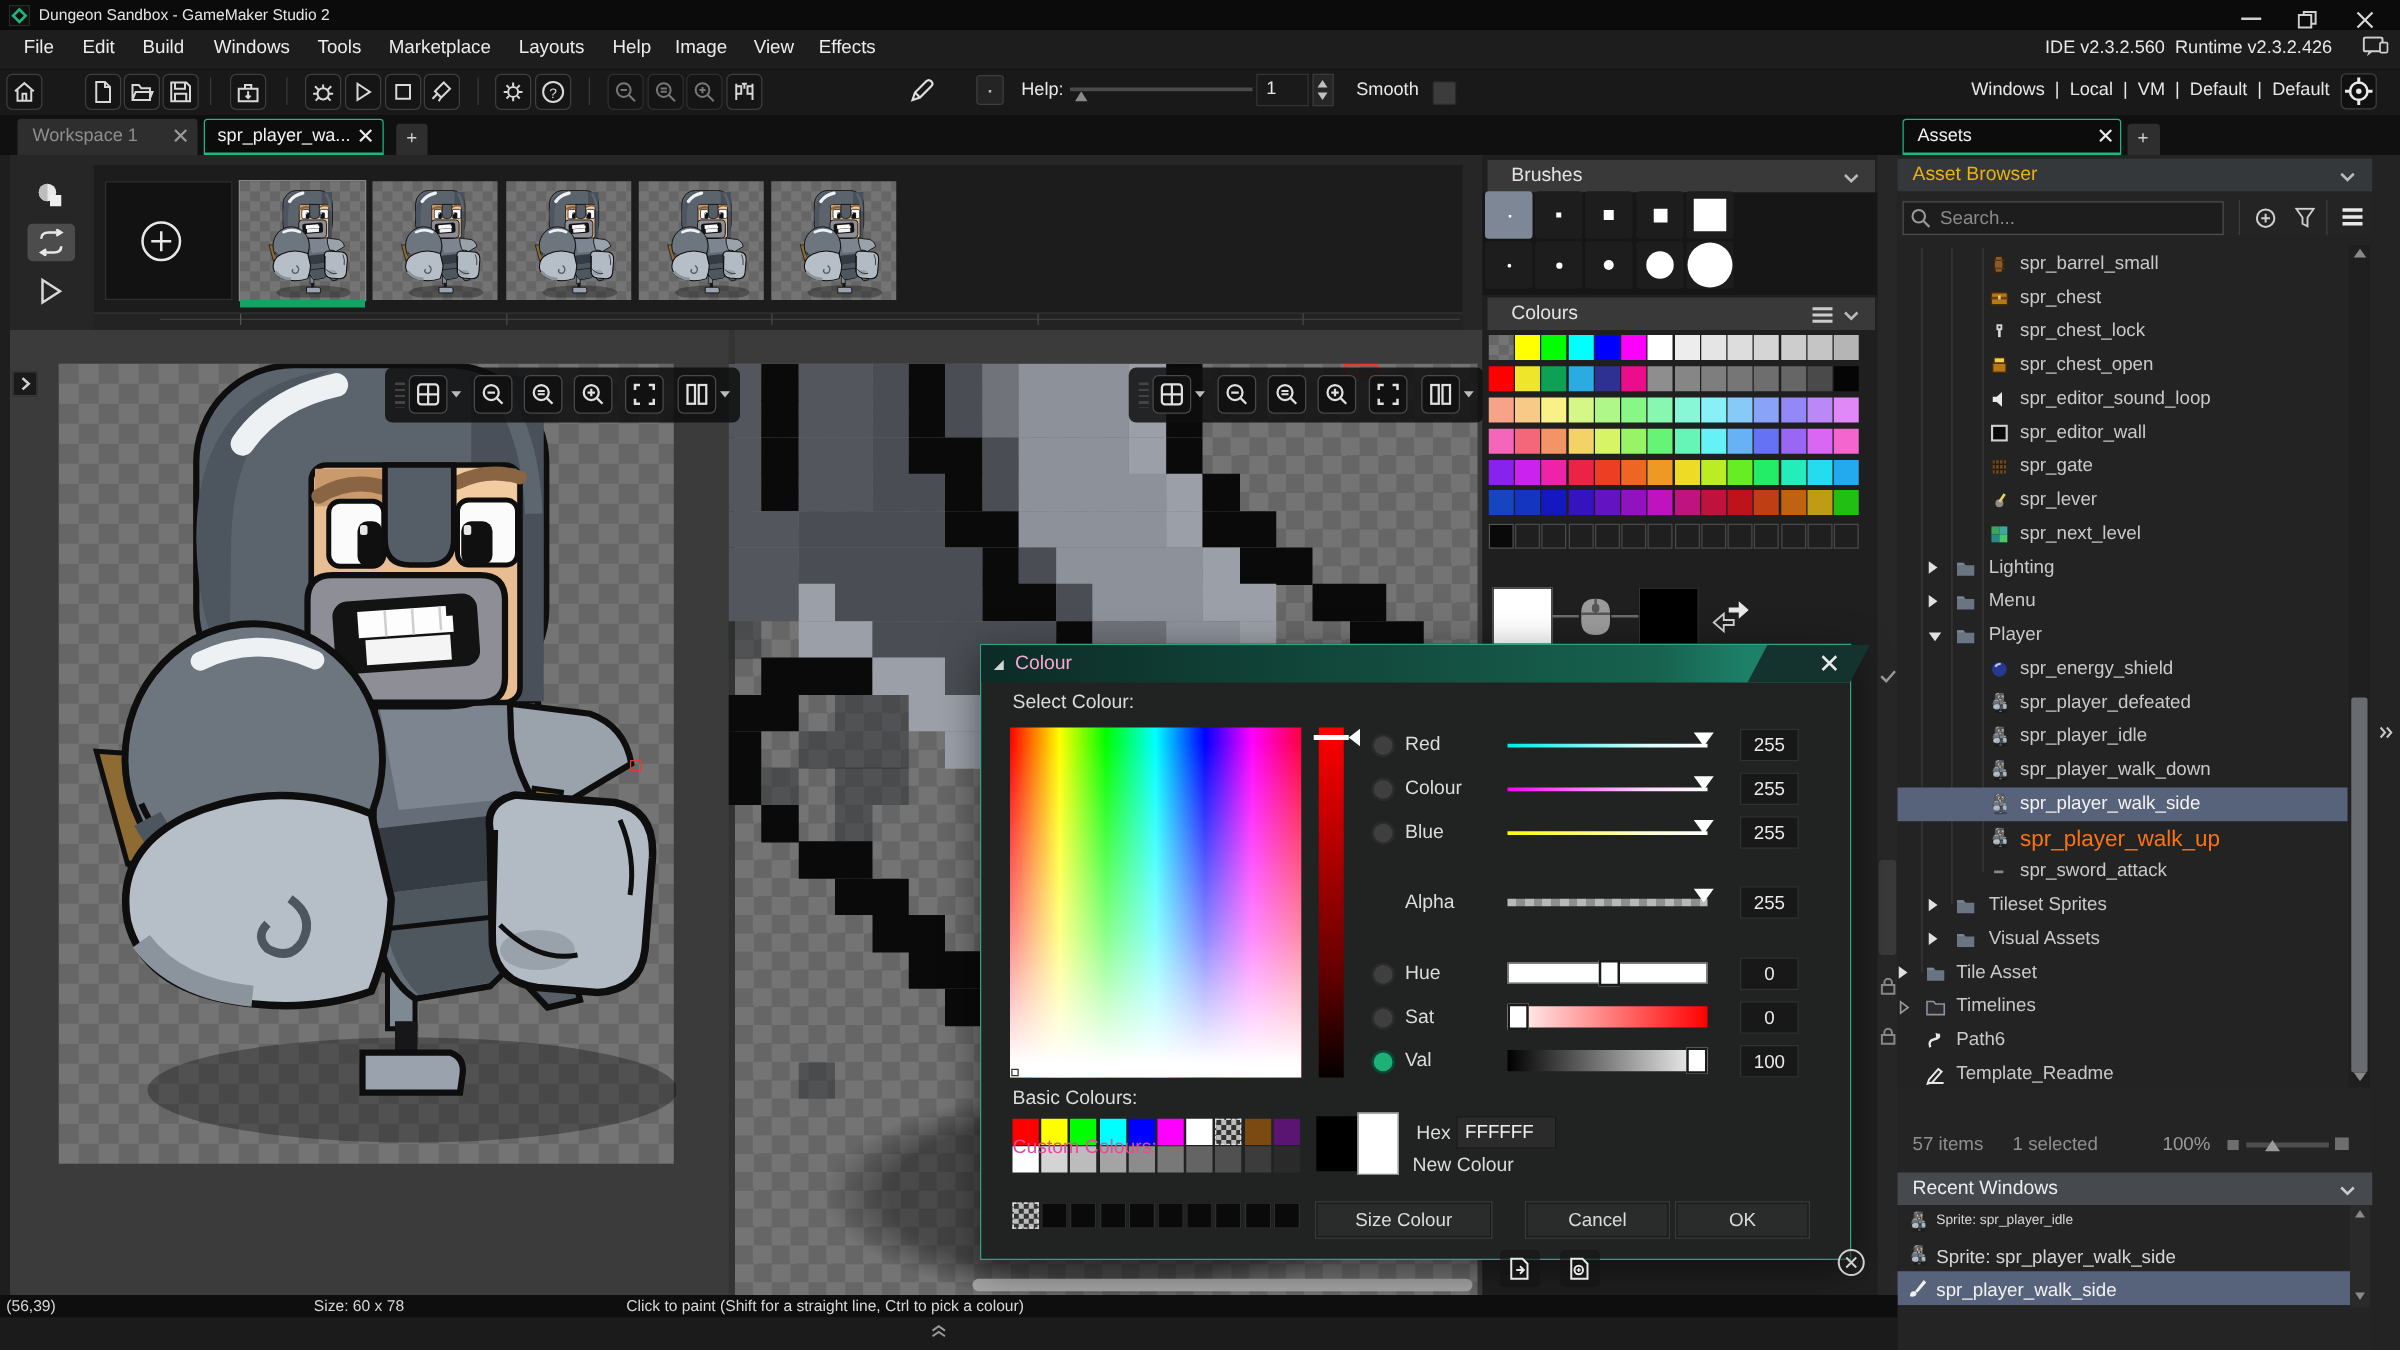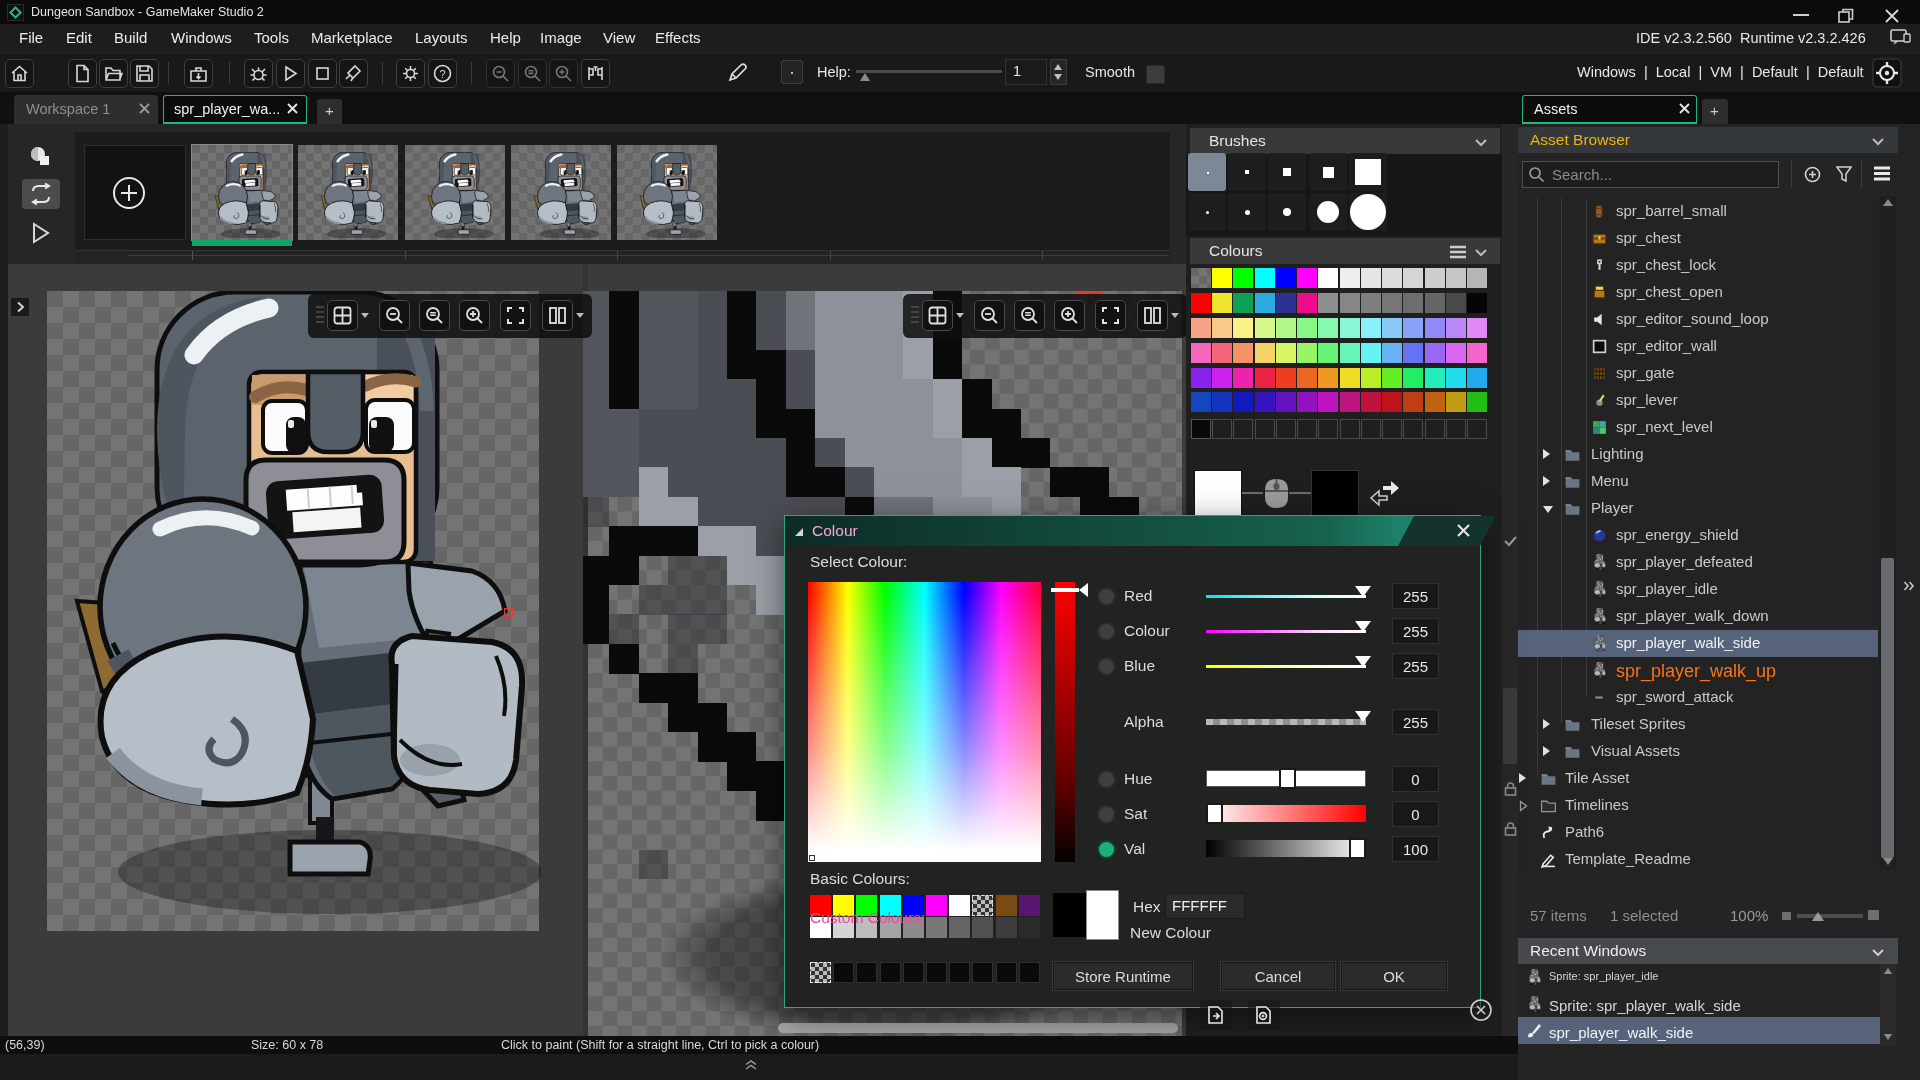--- a/index.html
+++ b/index.html
@@ -934,21 +934,21 @@
 <div class="dsw" style="left:996px;top:962px;background:#0a0a0a;border:1px solid #2e2e2e"></div>
 <div class="dsw" style="left:1019px;top:962px;background:#0a0a0a;border:1px solid #2e2e2e"></div>
 
 <div class="abs" style="left:1053px;top:893px;width:33px;height:44px;background:#000"></div>
 <div class="abs" style="left:1086px;top:890px;width:33px;height:50px;background:#fff;border:1px solid #888"></div>
 <div class="txt" style="left:1133px;top:898px;font-size:15.5px;color:#dcdcdc">Hex</div>
 <div class="abs" style="left:1165px;top:893px;width:80px;height:26px;background:#2b2b2b;border:1px solid #1a1a1a"></div>
 <div class="txt" style="left:1172px;top:897px;font-size:15px;color:#efefef">FFFFFF</div>
 <div class="txt" style="left:1130px;top:924px;font-size:15.5px;color:#dcdcdc">New Colour</div>
 <div class="txt" style="left:810px;top:909px;font-size:15.5px;color:#ec4899">Custom Colours:</div>
-<div class="dbtn abs" style="left:1053px;top:962px;width:140px">Store Runtime</div>
+<div class="dbtn abs" style="left:1053px;top:962px;width:140px">Size Colour</div>
 <div class="dbtn abs" style="left:1221px;top:962px;width:114px">Cancel</div>
 <div class="dbtn abs" style="left:1341px;top:962px;width:106px">OK</div>
 
 
 <div class="abs" style="left:0;top:1036px;width:1518px;height:18px;background:#0e0e0e"></div>
 <div class="txt" style="left:5px;top:1038px;font-size:12.5px;color:#d8d8d8">(56,39)</div>
 <div class="txt" style="left:251px;top:1038px;font-size:12.5px;color:#d8d8d8">Size: 60 x 78</div>
 <div class="txt" style="left:501px;top:1038px;font-size:12.5px;color:#d8d8d8">Click to paint (Shift for a straight line, Ctrl to pick a colour)</div>
 <div class="abs" style="left:0;top:1054px;width:1518px;height:26px;background:#1b1b1b"></div>
 <svg class="abs" style="left:744px;top:1060px" width="14" height="10" viewBox="0 0 14 10">

